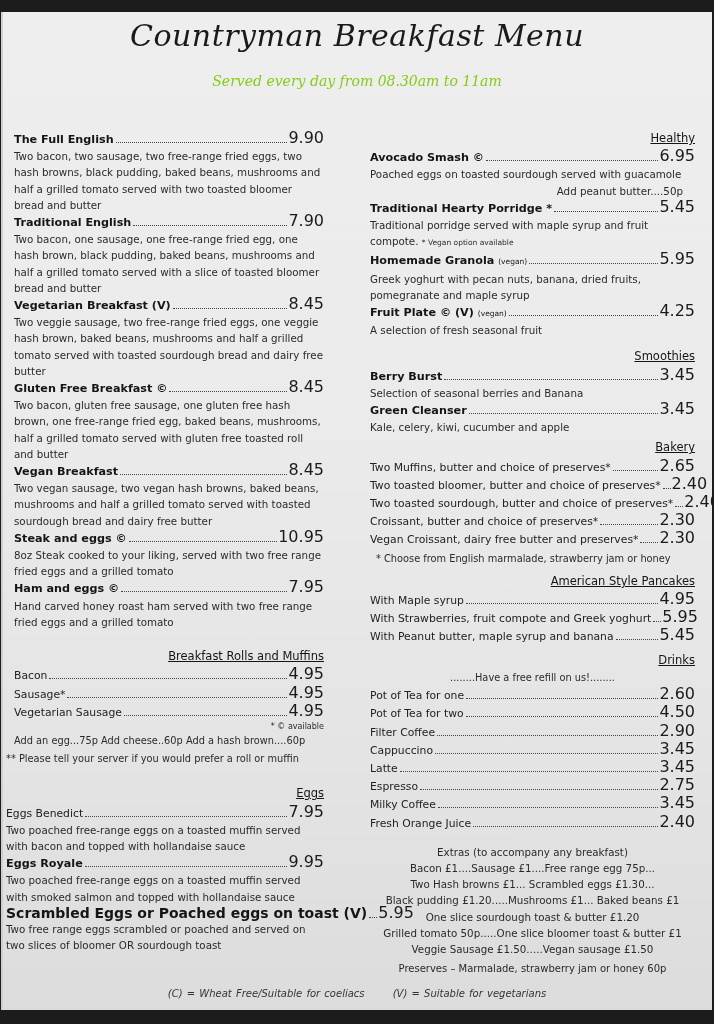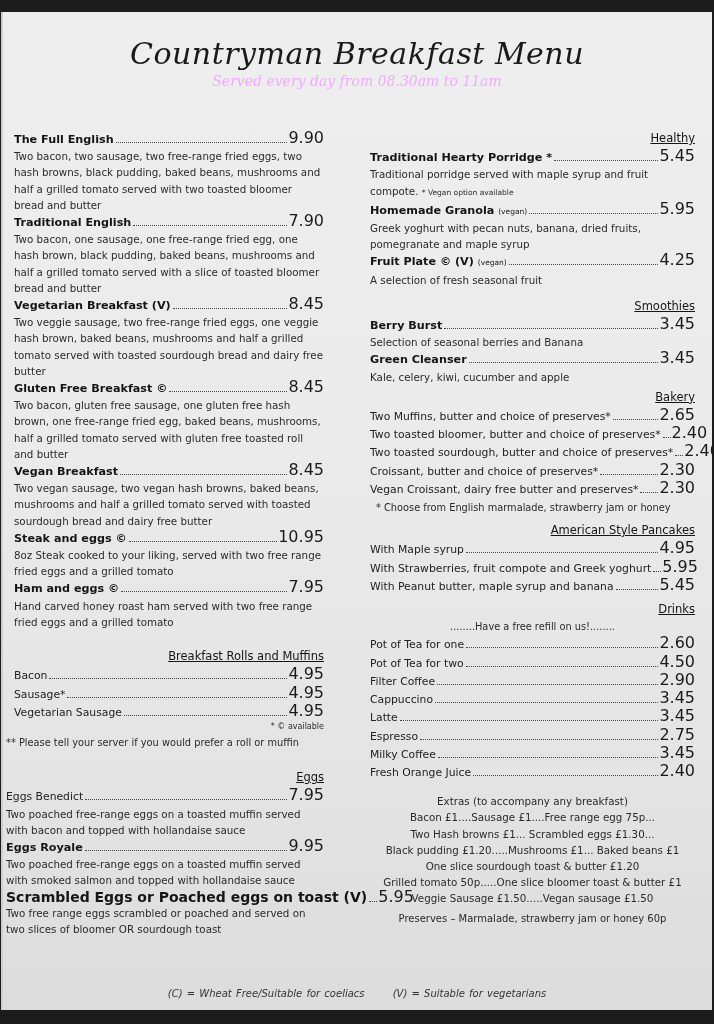--- a/index.html
+++ b/index.html
@@ -4,26 +4,26 @@
 <style>
   * { box-sizing: border-box; margin: 0; padding: 0; }
   html, body { width: 714px; height: 1024px; background: #1c1c1c; overflow: hidden; }
   body { position: relative; font-family: "DejaVu Sans", sans-serif; color: #1e1e1e; }
   .paper {
     position: absolute; left: 1px; top: 12px; width: 711px; height: 998px;
     background: linear-gradient(180deg, #eeeeee 0%, #ebebeb 40%, #e4e4e4 75%, #dcdcdc 100%);
     border-left: 2px solid #cfcfcf;
   }
   .title {
-    position: absolute; left: 0; width: 714px; top: 36px; text-align: center;
+    position: absolute; left: 0; width: 714px; top: 18px; text-align: center;
     font-family: "DejaVu Serif", serif; font-style: italic; font-size: 30px; letter-spacing: 0.5px; color: #1a1a1a;
   }
   .subtitle {
     position: absolute; left: 0; width: 714px; top: 73px; text-align: center;
-    font-family: "DejaVu Serif", serif; font-style: italic; font-size: 14px; color: #f0abfc;
+    font-family: "DejaVu Serif", serif; font-style: italic; font-size: 14px; color: #84cc16;
   }
   .col { position: absolute; font-size: 10.5px; line-height: 16.2px; }
   .col-left { left: 14px; top: 130px; width: 310px; }
   .col-right { left: 370px; top: 130px; width: 325px; }
   .item-row { display: flex; align-items: baseline; white-space: nowrap; }
   .item-name { font-size: 11.2px; font-weight: bold; color: #151515; flex: 0 0 auto; }
   .item-name.light { font-weight: normal; font-size: 10.8px; color: #222; }
   .small-note { font-size: 7.5px; font-weight: normal; }
   .dots { flex: 1 1 auto; border-bottom: 1px dotted #444; margin: 0 1px 3px 2px; min-width: 8px; }
   .price { flex: 0 0 auto; font-size: 16px; color: #1a1a1a; }
@@ -119,20 +119,21 @@
       <span class="item-name light">Sausage*</span>
       <span class="dots"></span>
       <span class="price">4.95</span>
     </div>
   <div class="item-row">
       <span class="item-name light">Vegetarian Sausage</span>
       <span class="dots"></span>
       <span class="price">4.95</span>
     </div>
   <div class="note" style="text-align:right;font-size:8px;line-height:12px;">* © available</div>
+  <div class="note" style="white-space:nowrap;">Add an egg...75p  Add cheese..60p  Add a hash brown....60p</div>
   <div class="note" style="white-space:nowrap;margin-left:-8px;margin-top:2px;">** Please tell your server if you would prefer a roll or muffin</div>
 
   <div style="height:18px"></div>
   <div class="section-head">Eggs</div>
   <div style="margin-left:-8px;">
     <div class="item-row">
         <span class="item-name light">Eggs Benedict</span>
         <span class="dots"></span>
         <span class="price">7.95</span>
       </div>
@@ -152,20 +153,29 @@
         <span class="dots"></span>
         <span class="price">5.95</span>
       </div>
     <div class="desc">Two free range eggs scrambled or poached and served on two slices of bloomer OR sourdough toast</div>
   </div>
 </div>
 
 <div class="col col-right">
   <div class="section-head">Healthy</div>
 
+  <div>
+    <div class="item-row">
+        <span class="item-name">Avocado Smash ©</span>
+        <span class="dots"></span>
+        <span class="price">6.95</span>
+      </div>
+    <div class="desc">Poached eggs on toasted sourdough served with guacamole</div>
+    <div class="desc right-align">Add peanut butter....50p</div>
+  </div>
   <div>
     <div class="item-row">
         <span class="item-name">Traditional Hearty Porridge *</span>
         <span class="dots"></span>
         <span class="price">5.45</span>
       </div>
     <div class="desc"><span>Traditional porridge served with maple syrup and fruit compote.</span> <span class="small-note">* Vegan option available</span></div>
   </div>
   <div>
     <div class="item-row">

